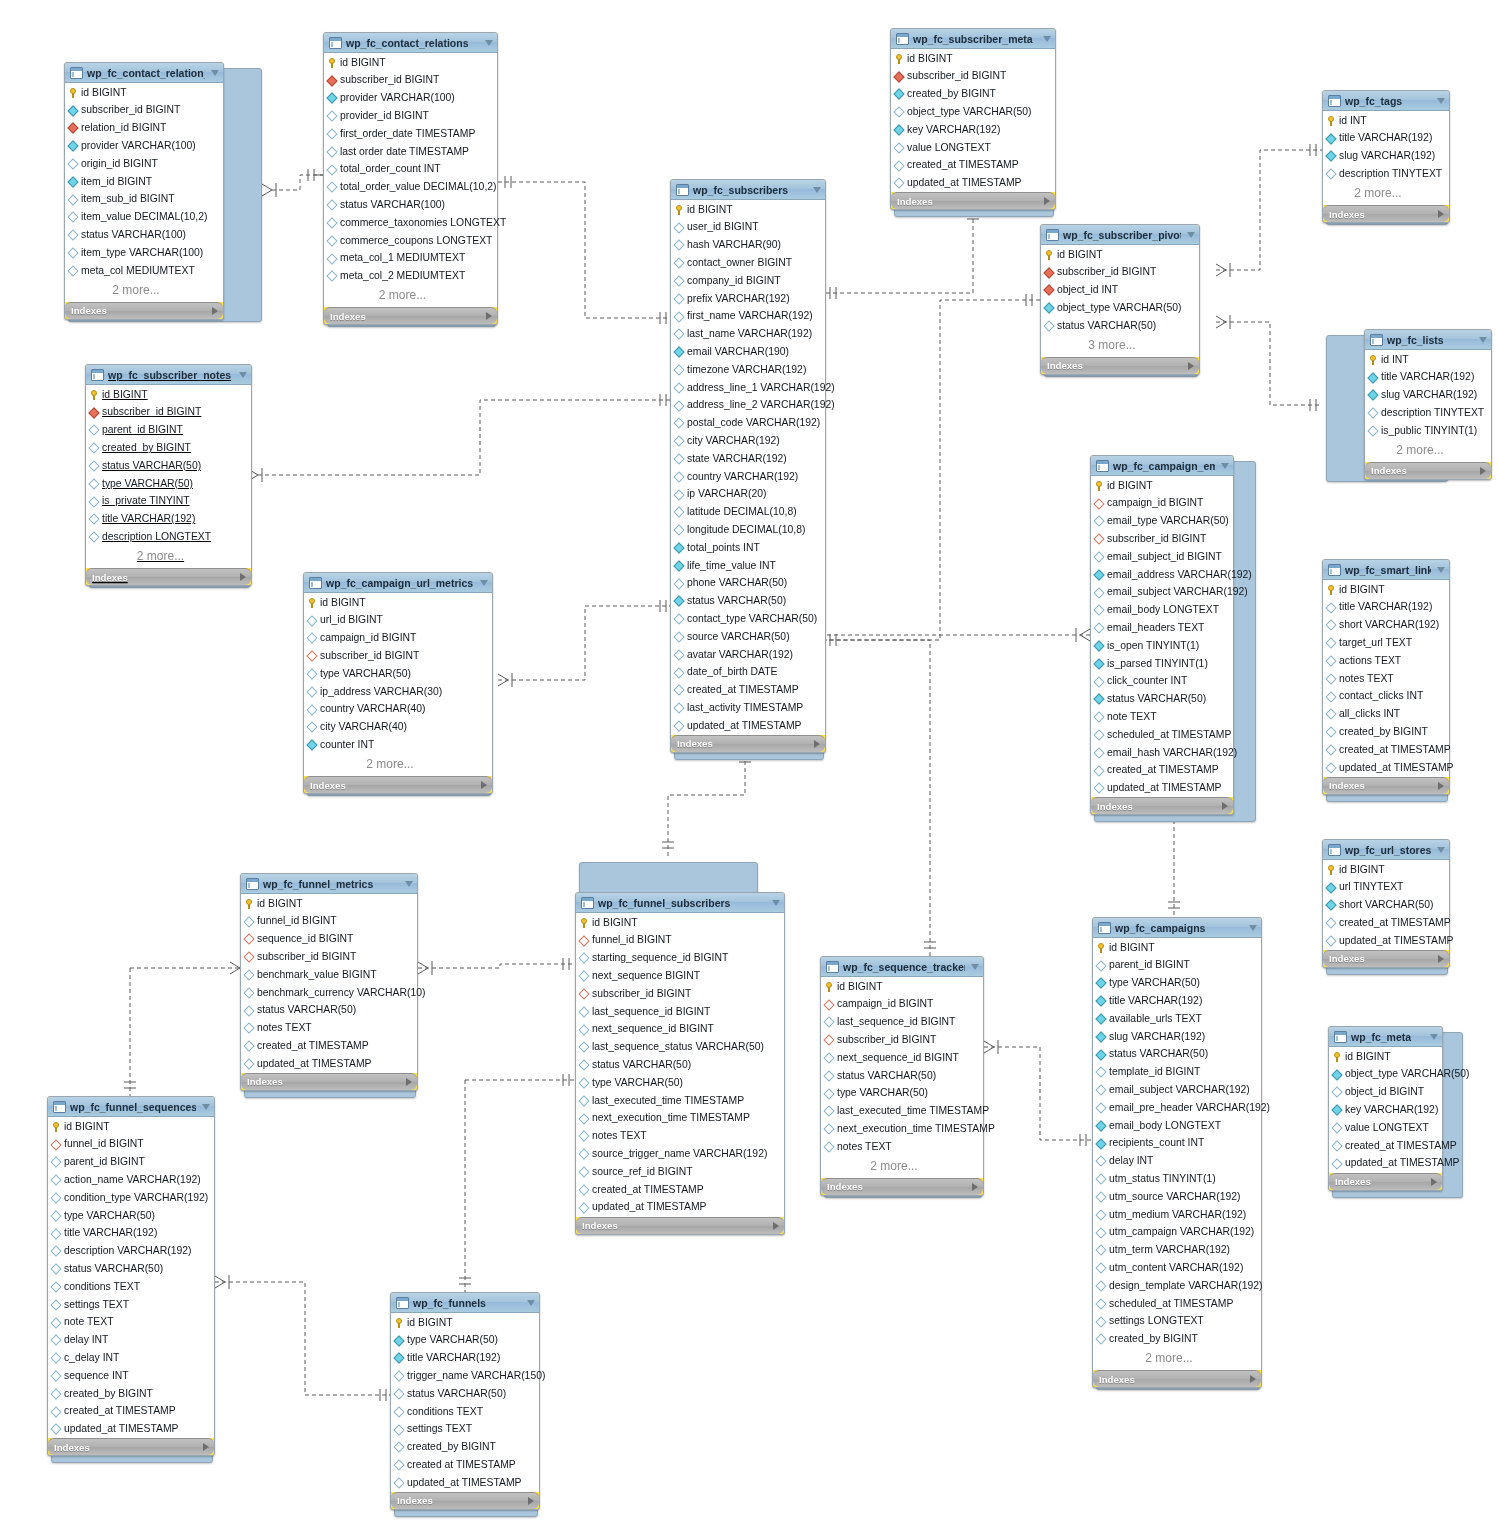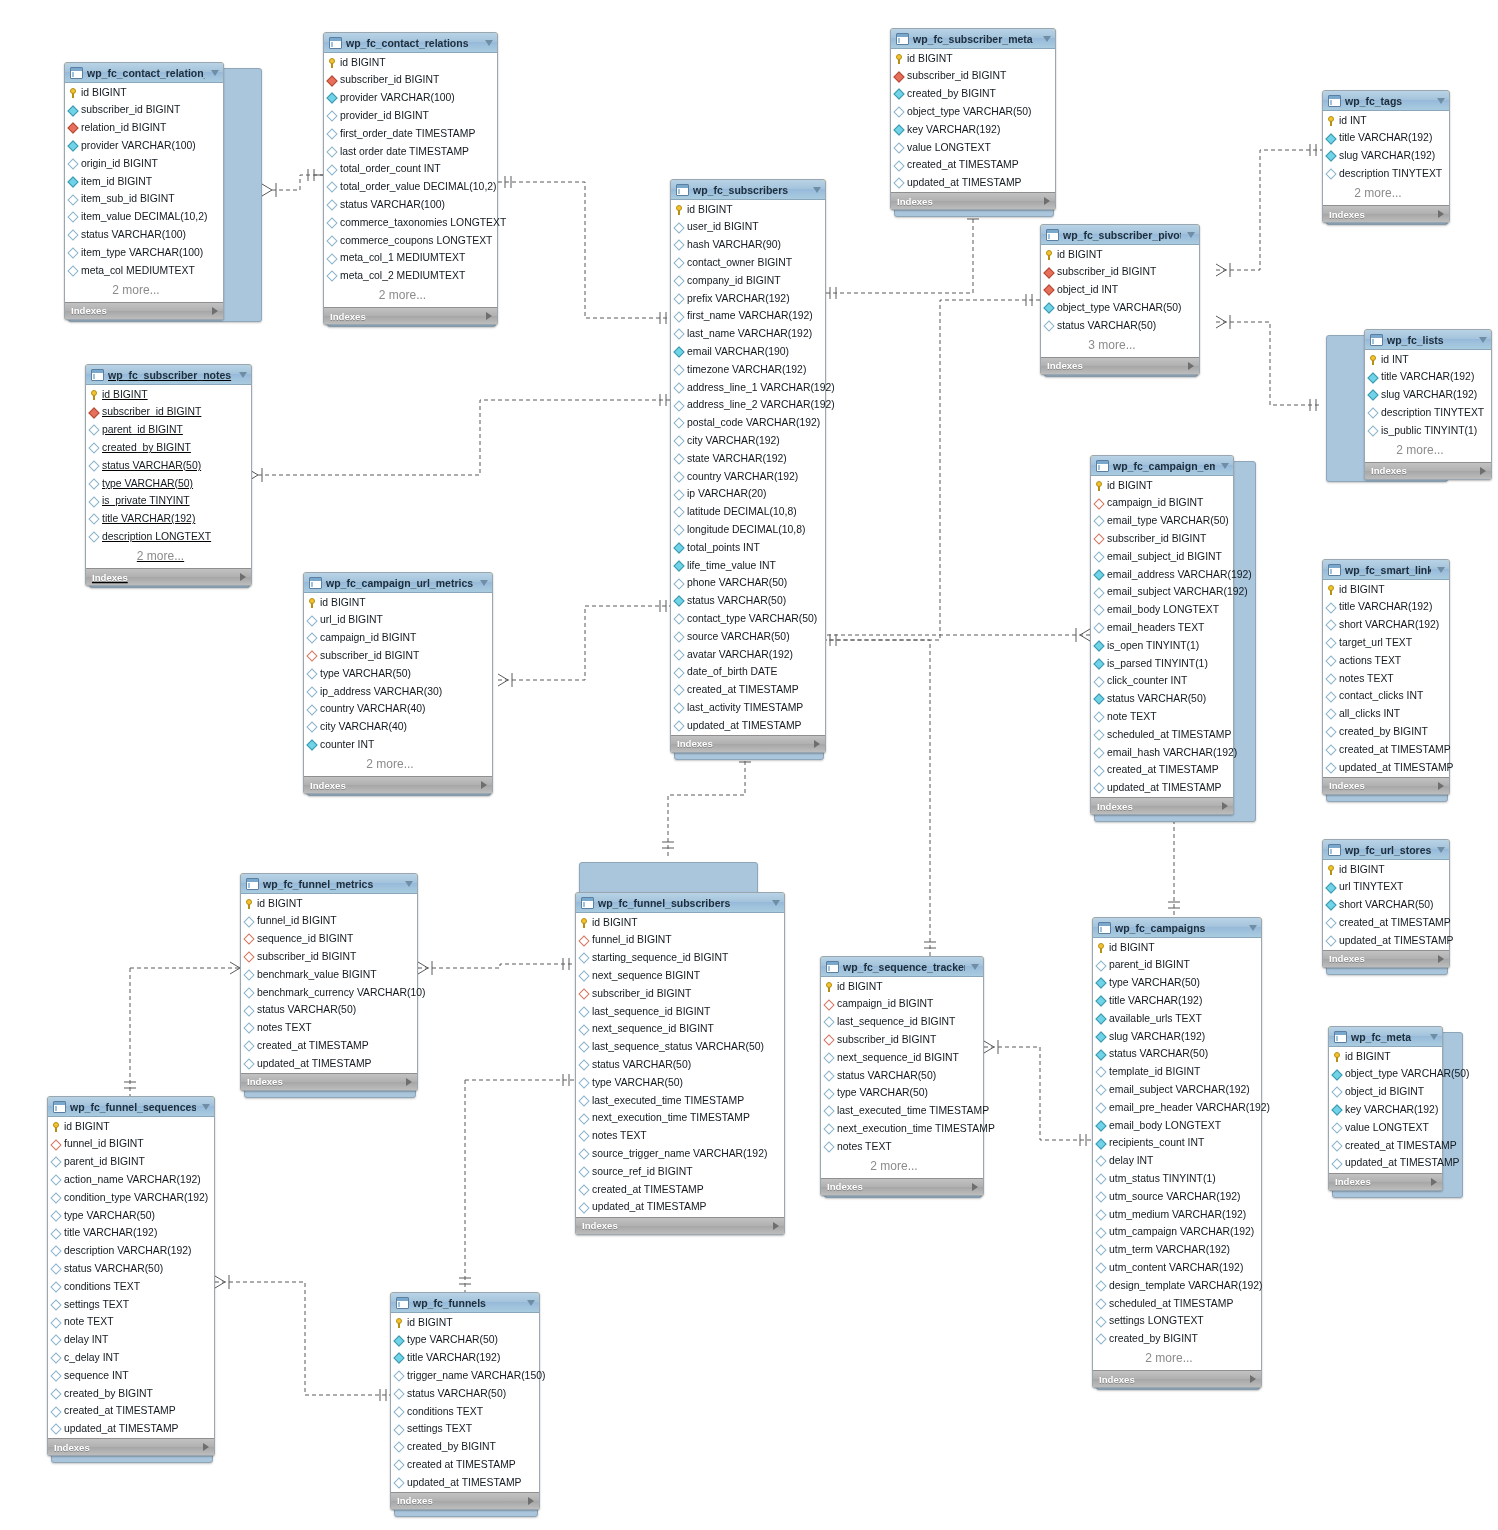--- a/index.html
+++ b/index.html
@@ -110,20 +110,21 @@
     background:#ffffff;
   }
   .tb-footer{
     display:flex;
     align-items:center;
     justify-content:space-between;
     height:16px;
     padding:0 5px 0 6px;
     background:linear-gradient(to bottom,#c2c2c2 0%,#b0b0b0 50%,#a6a6a6 51%,#bdbdbd 100%);
     border-top:1px solid #8f8f8f;
+    border-radius:6px;
   }
   .tb-footer .lbl{
     font-size:9.6px;
     font-weight:bold;
     color:#ffffff;
     text-shadow:0 1px 0 rgba(0,0,0,0.25);
   }
   .tb-footer .arr{
     width:0;height:0;
     border-top:4.5px solid transparent;

